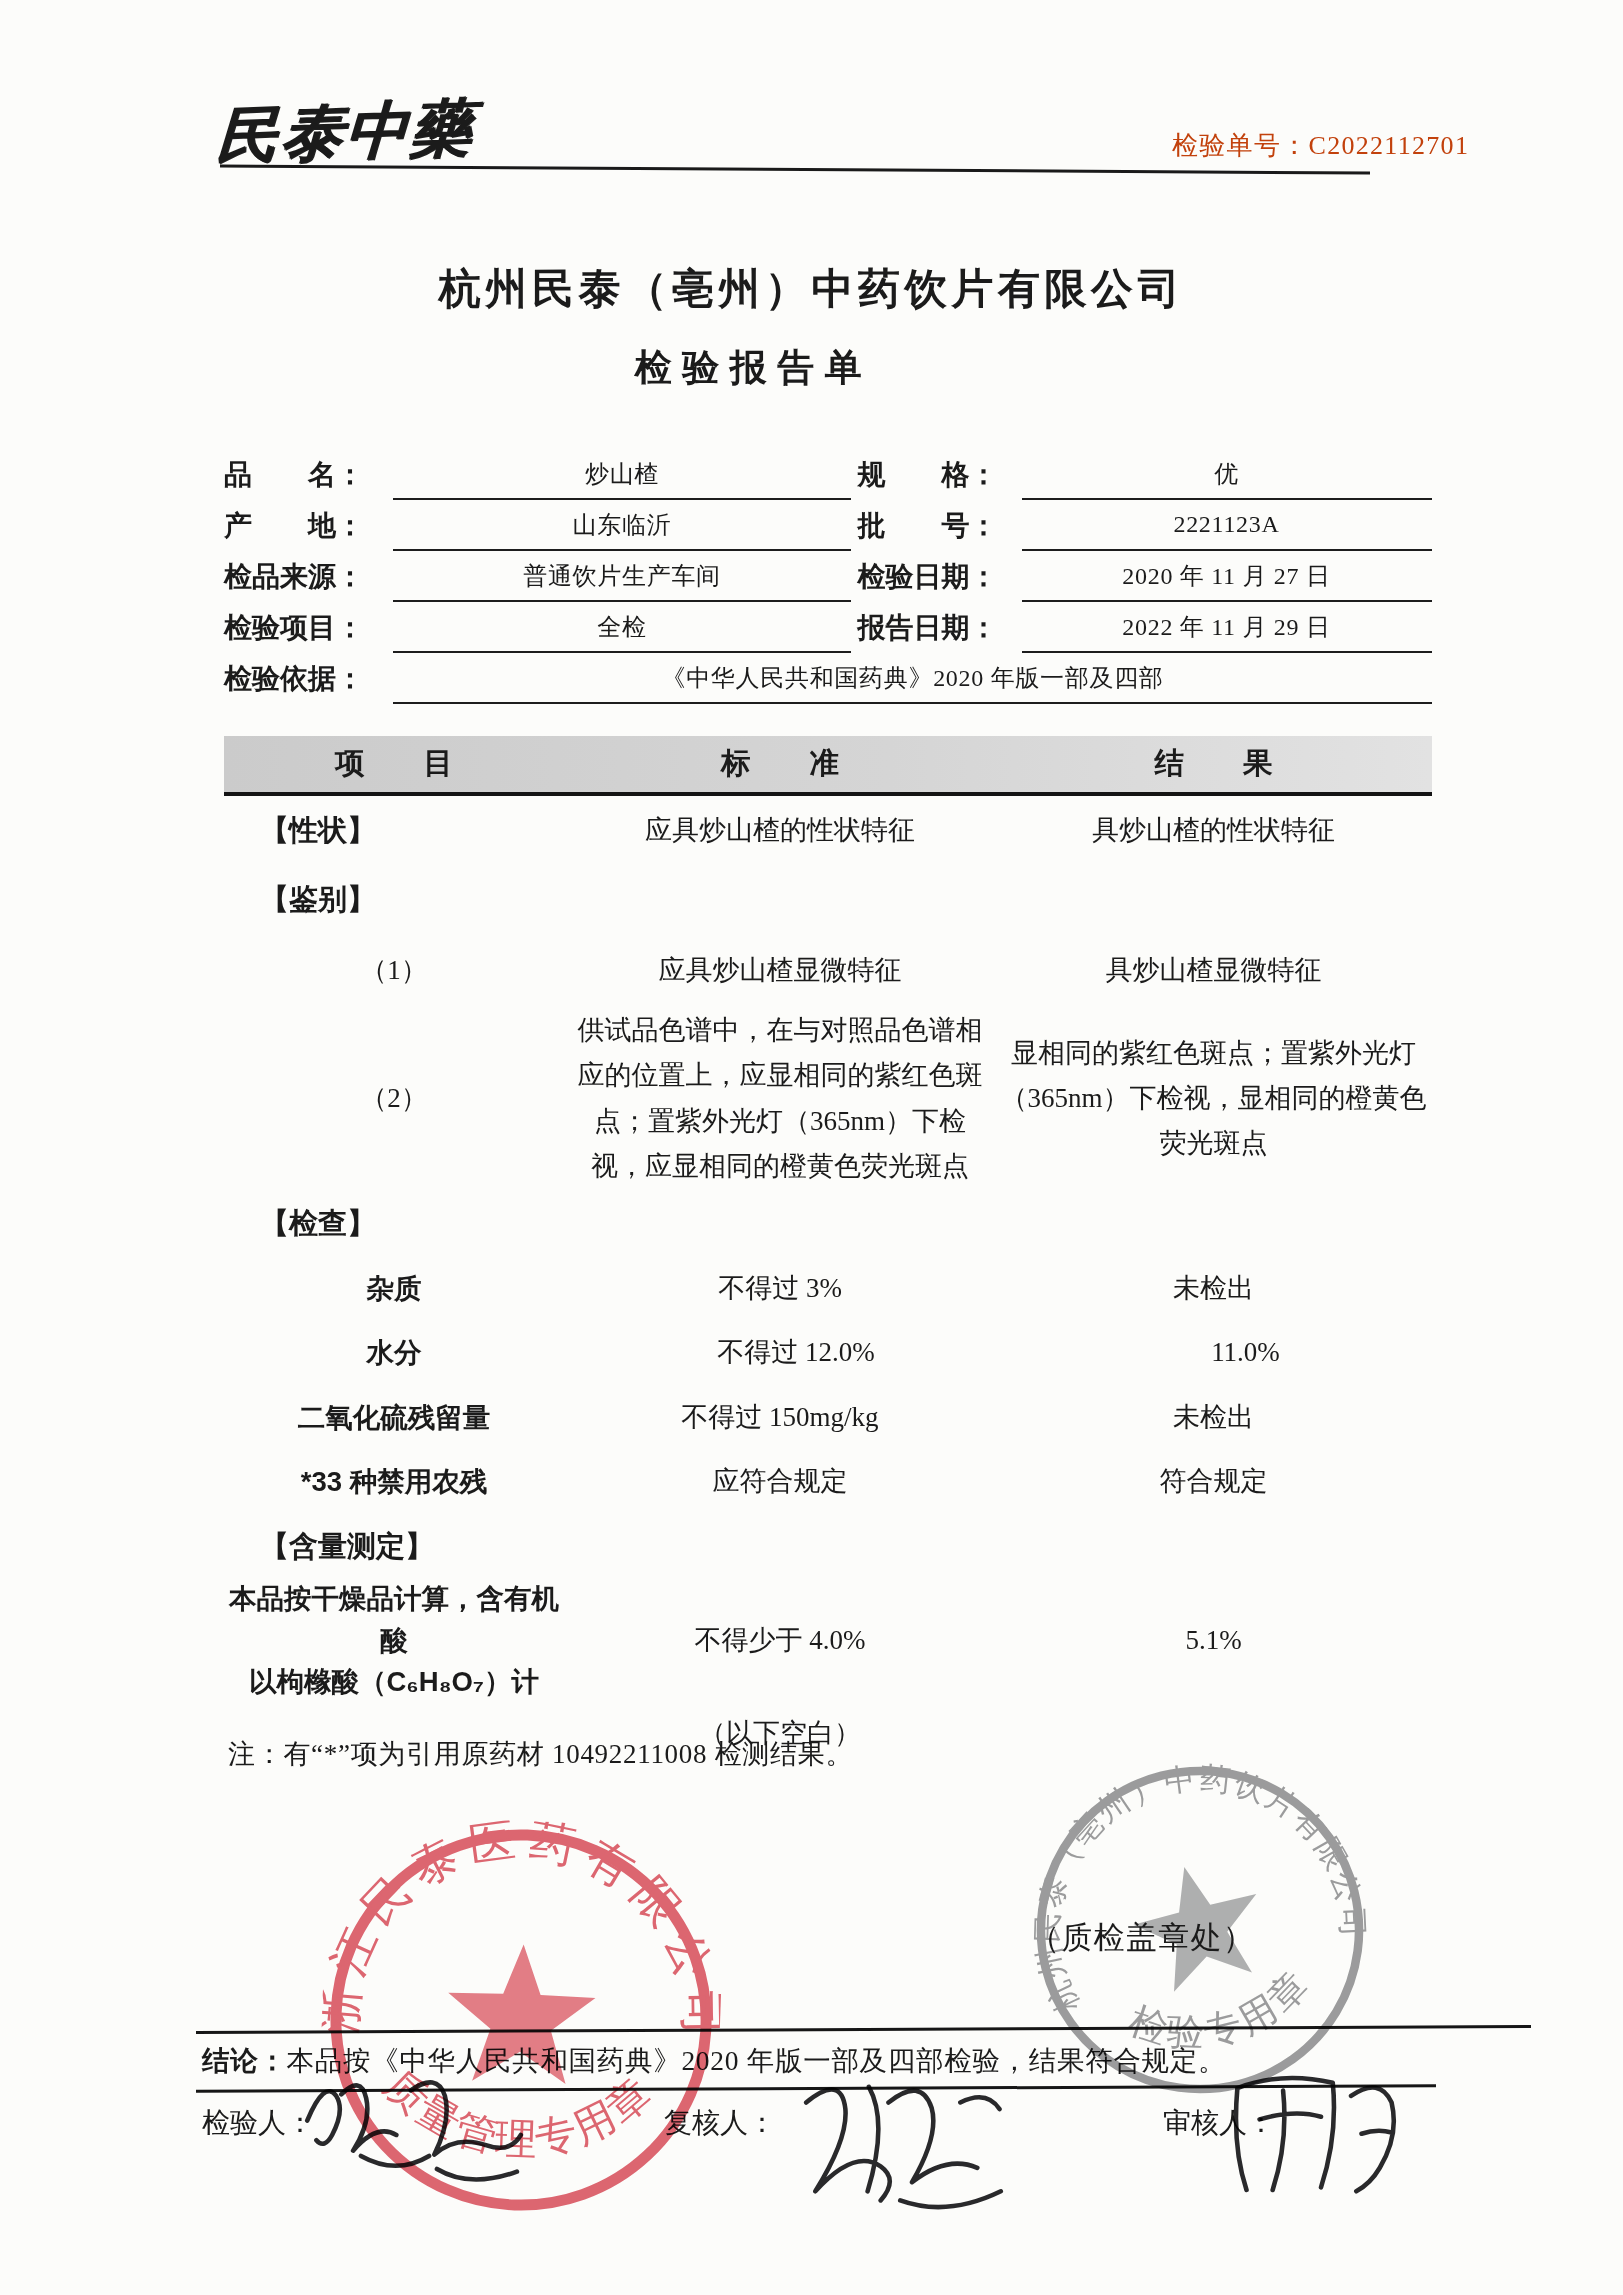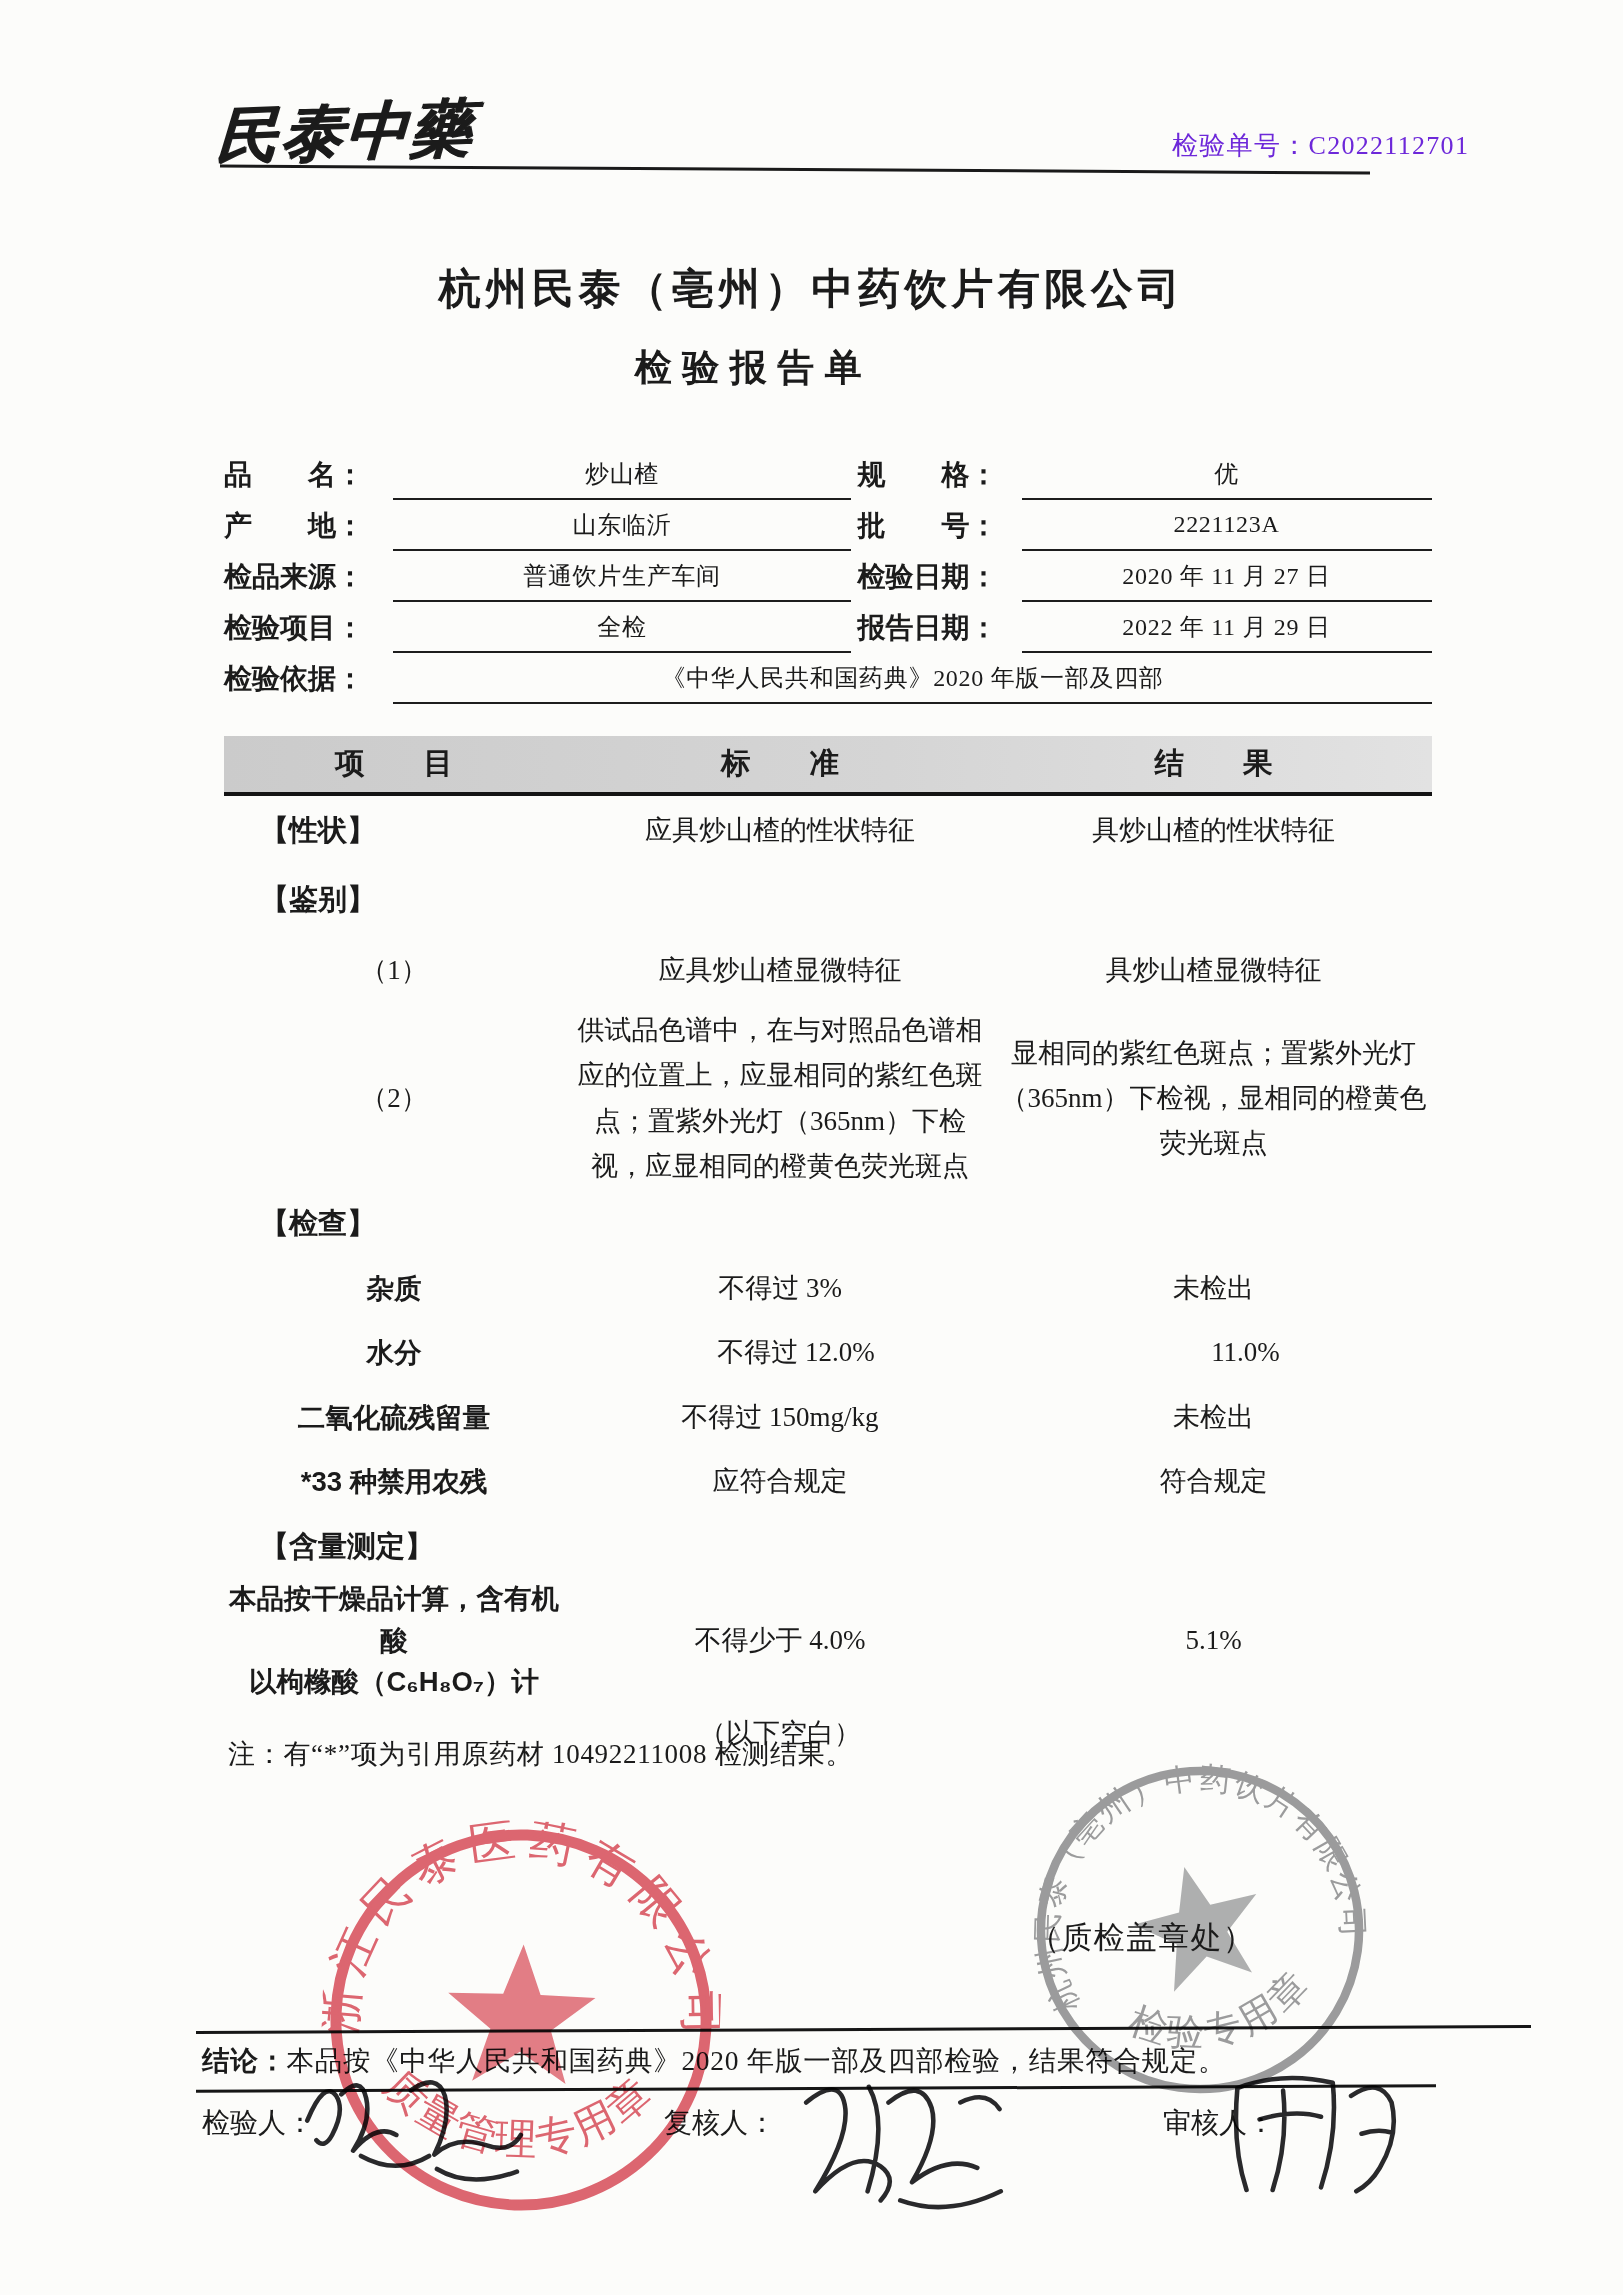--- a/index.html
+++ b/index.html
@@ -3,21 +3,21 @@
 <meta charset="utf-8">
 <style>
   html,body{margin:0;padding:0;background:#e8e8e6;}
   .page{position:relative;width:1623px;height:2295px;background:#fcfcfa;overflow:hidden;
         font-family:"Liberation Serif","DejaVu Serif",serif;color:#1b1b1b;}
   .hei{font-family:"Liberation Sans","DejaVu Sans",sans-serif;font-weight:700;}
 
   
   .logo{position:absolute;left:216px;top:90px;font-size:62px;font-weight:700;font-style:italic;
         letter-spacing:2.6px;transform:rotate(-2deg) skewX(-5deg);text-shadow:1.3px 0.7px 0 #222;}
-  .report-no{position:absolute;left:1172px;top:128px;font-size:26px;letter-spacing:1.3px;color:#6d28d9;}
+  .report-no{position:absolute;left:1172px;top:128px;font-size:26px;letter-spacing:1.3px;color:#c2410c;}
   .top-rule{position:absolute;left:220px;top:168px;width:1150px;height:2.6px;background:#1a1a1a;transform:rotate(0.35deg);}
 
   .company-title{position:absolute;left:0;top:261px;width:1623px;text-align:center;
         font-size:42px;font-weight:700;letter-spacing:4.6px;}
   .doc-title{position:absolute;left:0;top:343px;width:1507px;text-align:center;
         font-size:37px;font-weight:700;letter-spacing:10.5px;}
 
   
   .info{position:absolute;left:224px;top:449px;width:1208px;}
   .irow{display:flex;height:51px;align-items:stretch;}

